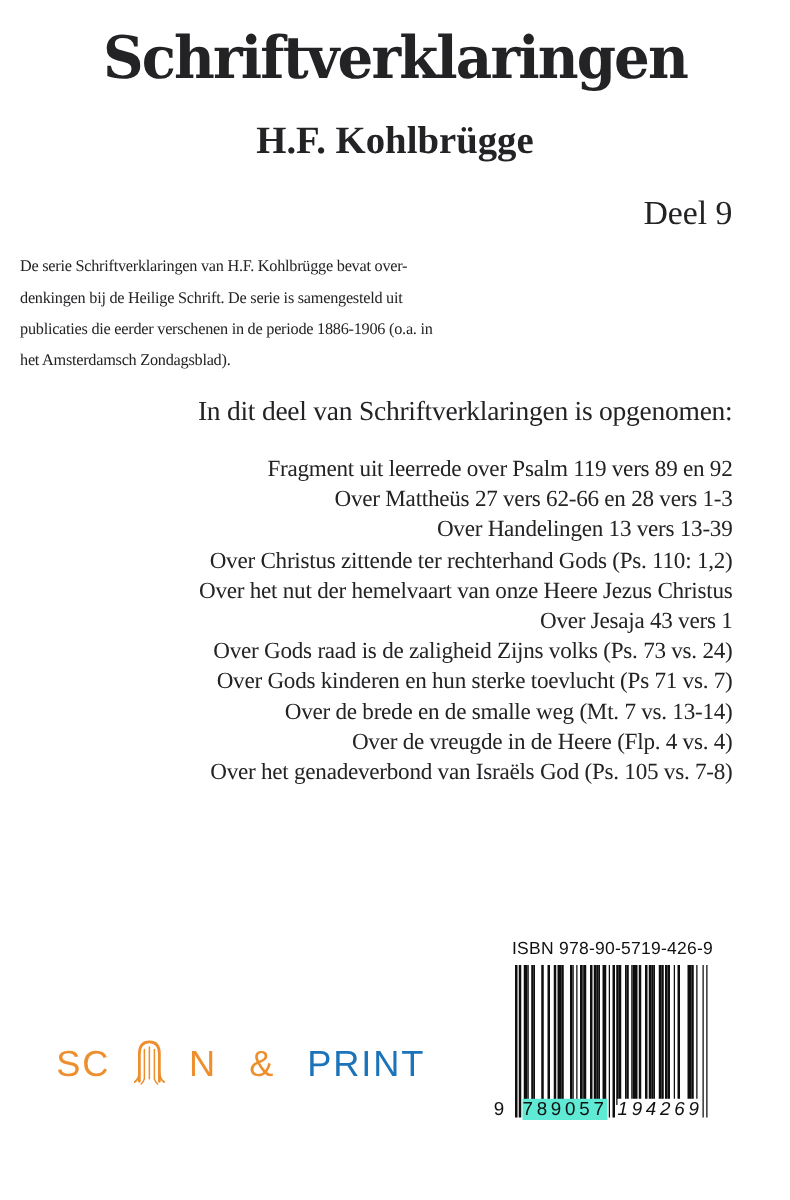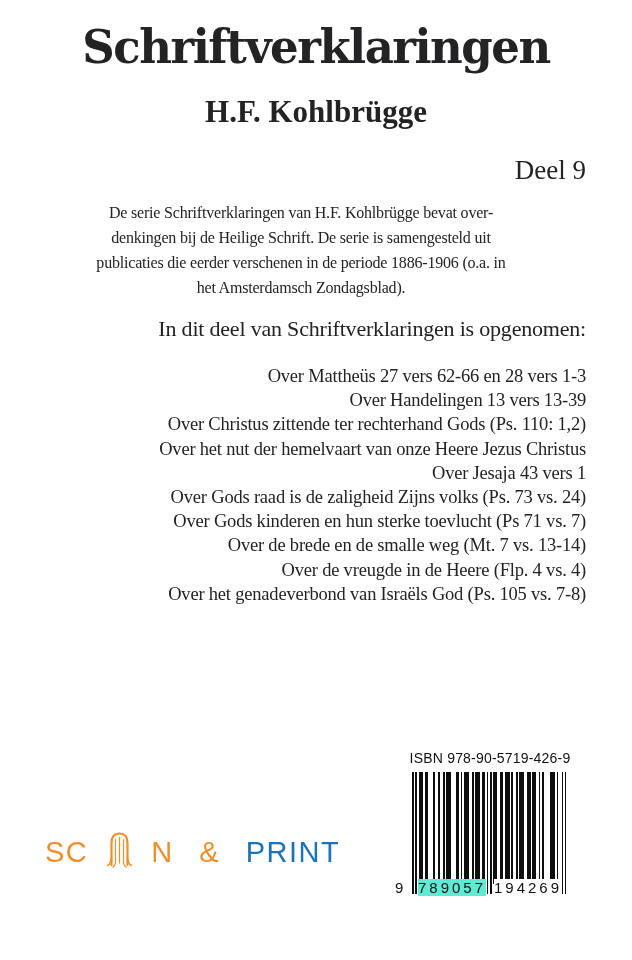--- a/index.html
+++ b/index.html
@@ -16,22 +16,22 @@
     transform:scaleY(1.04);
   }
   .author {
     position:absolute; top:92px; left:0; right:0; text-align:center;
     font-size:31px; line-height:40px;
   }
   .volume {
     position:absolute; top:153px; right:46px; font-size:27px; line-height:34px;
   }
   .intro {
-    position:absolute; top:200px; left:16px; right:46px; text-align:center;
-    font-size:16px; line-height:25px; letter-spacing:-0.2px; white-space:pre-line;
+    position:absolute; top:200px; left:16px; right:46px; text-align:left;
+    font-size:13px; line-height:25px; letter-spacing:-0.2px; white-space:pre-line;
   }
   .contents-heading {
     position:absolute; top:316px; left:24px; right:46px; text-align:right;
     font-size:22px; letter-spacing:-0.2px;
   }
   .contents {
     position:absolute; top:364px; left:16px; right:46px; text-align:right;
     font-size:18.5px; line-height:24.2px; letter-spacing:-0.2px;
   }
   
@@ -54,37 +54,38 @@
     white-space:nowrap; margin-bottom:6px; margin-left:-12px; margin-right:-12px;
   }
   .bars-wrap { position:relative; height:122px; }
   .bars { display:flex; height:122px; align-items:flex-start; }
   .module { width:1.64px; height:112px; flex:none; }
   .module.black { background:#0e0e0e; }
   .module.guard { height:122px; }
   .digits { position:absolute; bottom:-2px; left:0; right:0; height:19px; font-size:15px; }
   .d-first { position:absolute; left:-17px; bottom:0; }
   .d-g1 { position:absolute; left:6px;  width:68px; bottom:0; background:#5eead4; text-align:center; letter-spacing:3px; }
-  .d-g2 { position:absolute; left:82px; width:67px; bottom:0; background:#fff; text-align:center; letter-spacing:3px; }
+  .d-g2 { position:absolute; left:82px; width:67px; bottom:0; background:#fff; text-align:center; letter-spacing:3px;font-style:italic; }
 </style>
 </head>
 <body>
 
 <h1 class="title">Schriftverklaringen</h1>
 <h2 class="author">H.F. Kohlbrügge</h2>
 <div class="volume">Deel 9</div>
 
 <p class="intro">De serie Schriftverklaringen van H.F. Kohlbrügge bevat over-
 denkingen bij de Heilige Schrift. De serie is samengesteld uit
 publicaties die eerder verschenen in de periode 1886-1906 (o.a. in
 het Amsterdamsch Zondagsblad).</p>
 
 <div class="contents-heading">In dit deel van Schriftverklaringen is opgenomen:</div>
 
 <div class="contents">
+    <div>Fragment uit leerrede over Psalm 119 vers 89 en 92</div>
     <div>Over Mattheüs 27 vers 62-66 en 28 vers 1-3</div>
     <div>Over Handelingen 13 vers 13-39</div>
     <div>Over Christus zittende ter rechterhand Gods (Ps. 110: 1,2)</div>
     <div>Over het nut der hemelvaart van onze Heere Jezus Christus</div>
     <div>Over Jesaja 43 vers 1</div>
     <div>Over Gods raad is de zaligheid Zijns volks (Ps. 73 vs. 24)</div>
     <div>Over Gods kinderen en hun sterke toevlucht (Ps 71 vs. 7)</div>
     <div>Over de brede en de smalle weg (Mt. 7 vs. 13-14)</div>
     <div>Over de vreugde in de Heere (Flp. 4 vs. 4)</div>
     <div>Over het genadeverbond van Israëls God (Ps. 105 vs. 7-8)</div>

